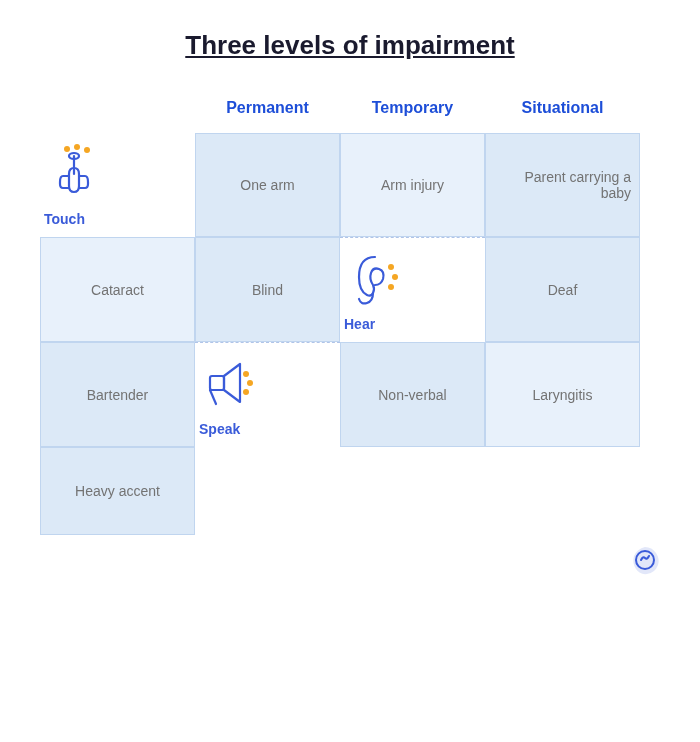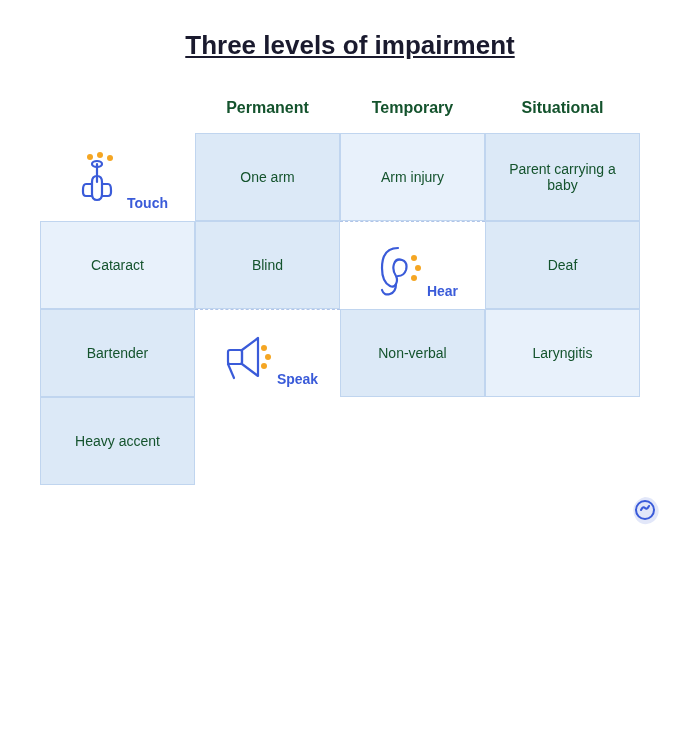--- a/index.html
+++ b/index.html
@@ -31,33 +31,34 @@
     .grid {
       display: grid;
       grid-template-columns: 155px 145px 145px 155px;
       grid-template-rows: auto;
     }
 
     
     .header-cell {
       font-weight: 700;
       font-size: 16px;
-      color: #14532d;
+      color: #1d4ed8;
       text-align: center;
       padding: 10px 6px 16px;
     }
 
     .header-cell.empty {
       background: transparent;
     }
 
     
     .row-label {
       display: flex;
-      align-items: flex-end;
+      flex-direction: column;
+      align-items: flex-start;
       justify-content: center;
       padding: 10px 4px;
       border-top: 1.5px dashed #b0c4e8;
     }
 
     .row-label:first-of-type {
       border-top: none;
     }
 
     .row-label .label-text {
@@ -67,23 +68,23 @@
       margin-top: 8px;
     }
 
     
     .data-cell {
       background: #dce9f7;
       border: 1px solid #c0d5ef;
       display: flex;
       align-items: center;
       justify-content: center;
-      text-align: center;
+      text-align: right;
       font-size: 14px;
-      color: #14532d;
+      color: #737373;
       font-weight: 500;
       padding: 12px 8px;
       min-height: 88px;
     }
 
     .data-cell.permanent {
       background: #dce9f7;
     }
 
     .data-cell.temporary {

